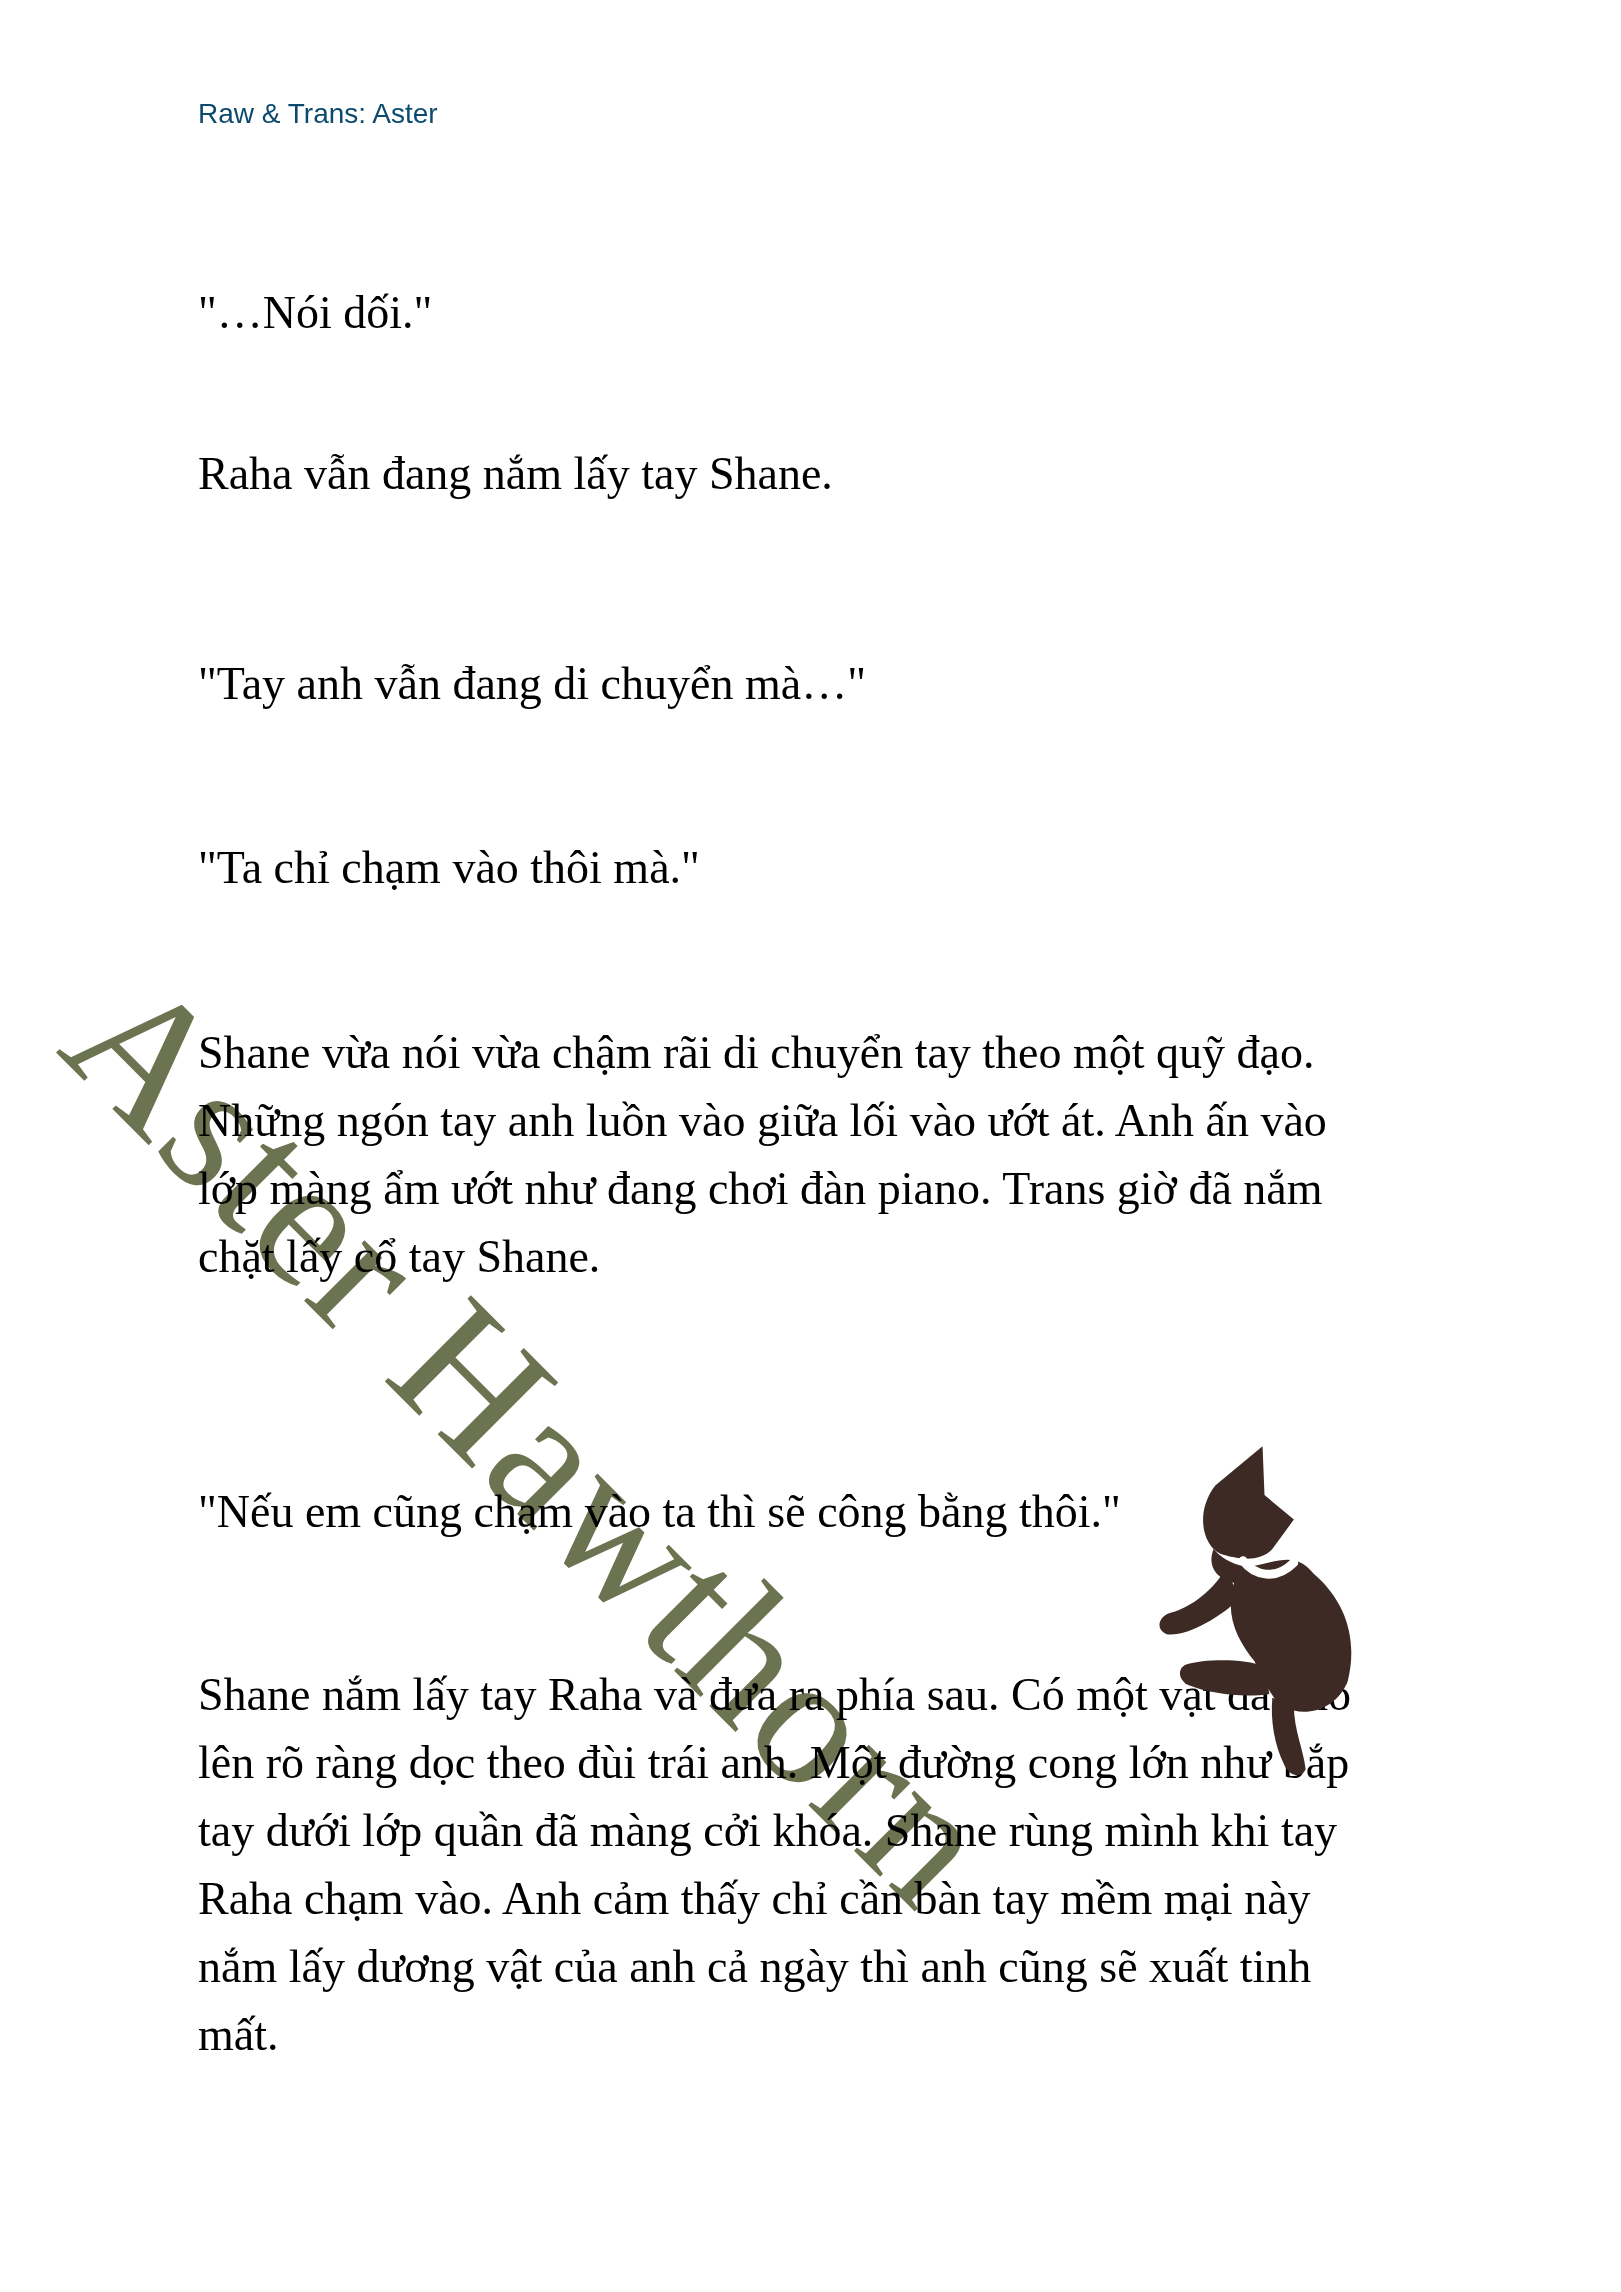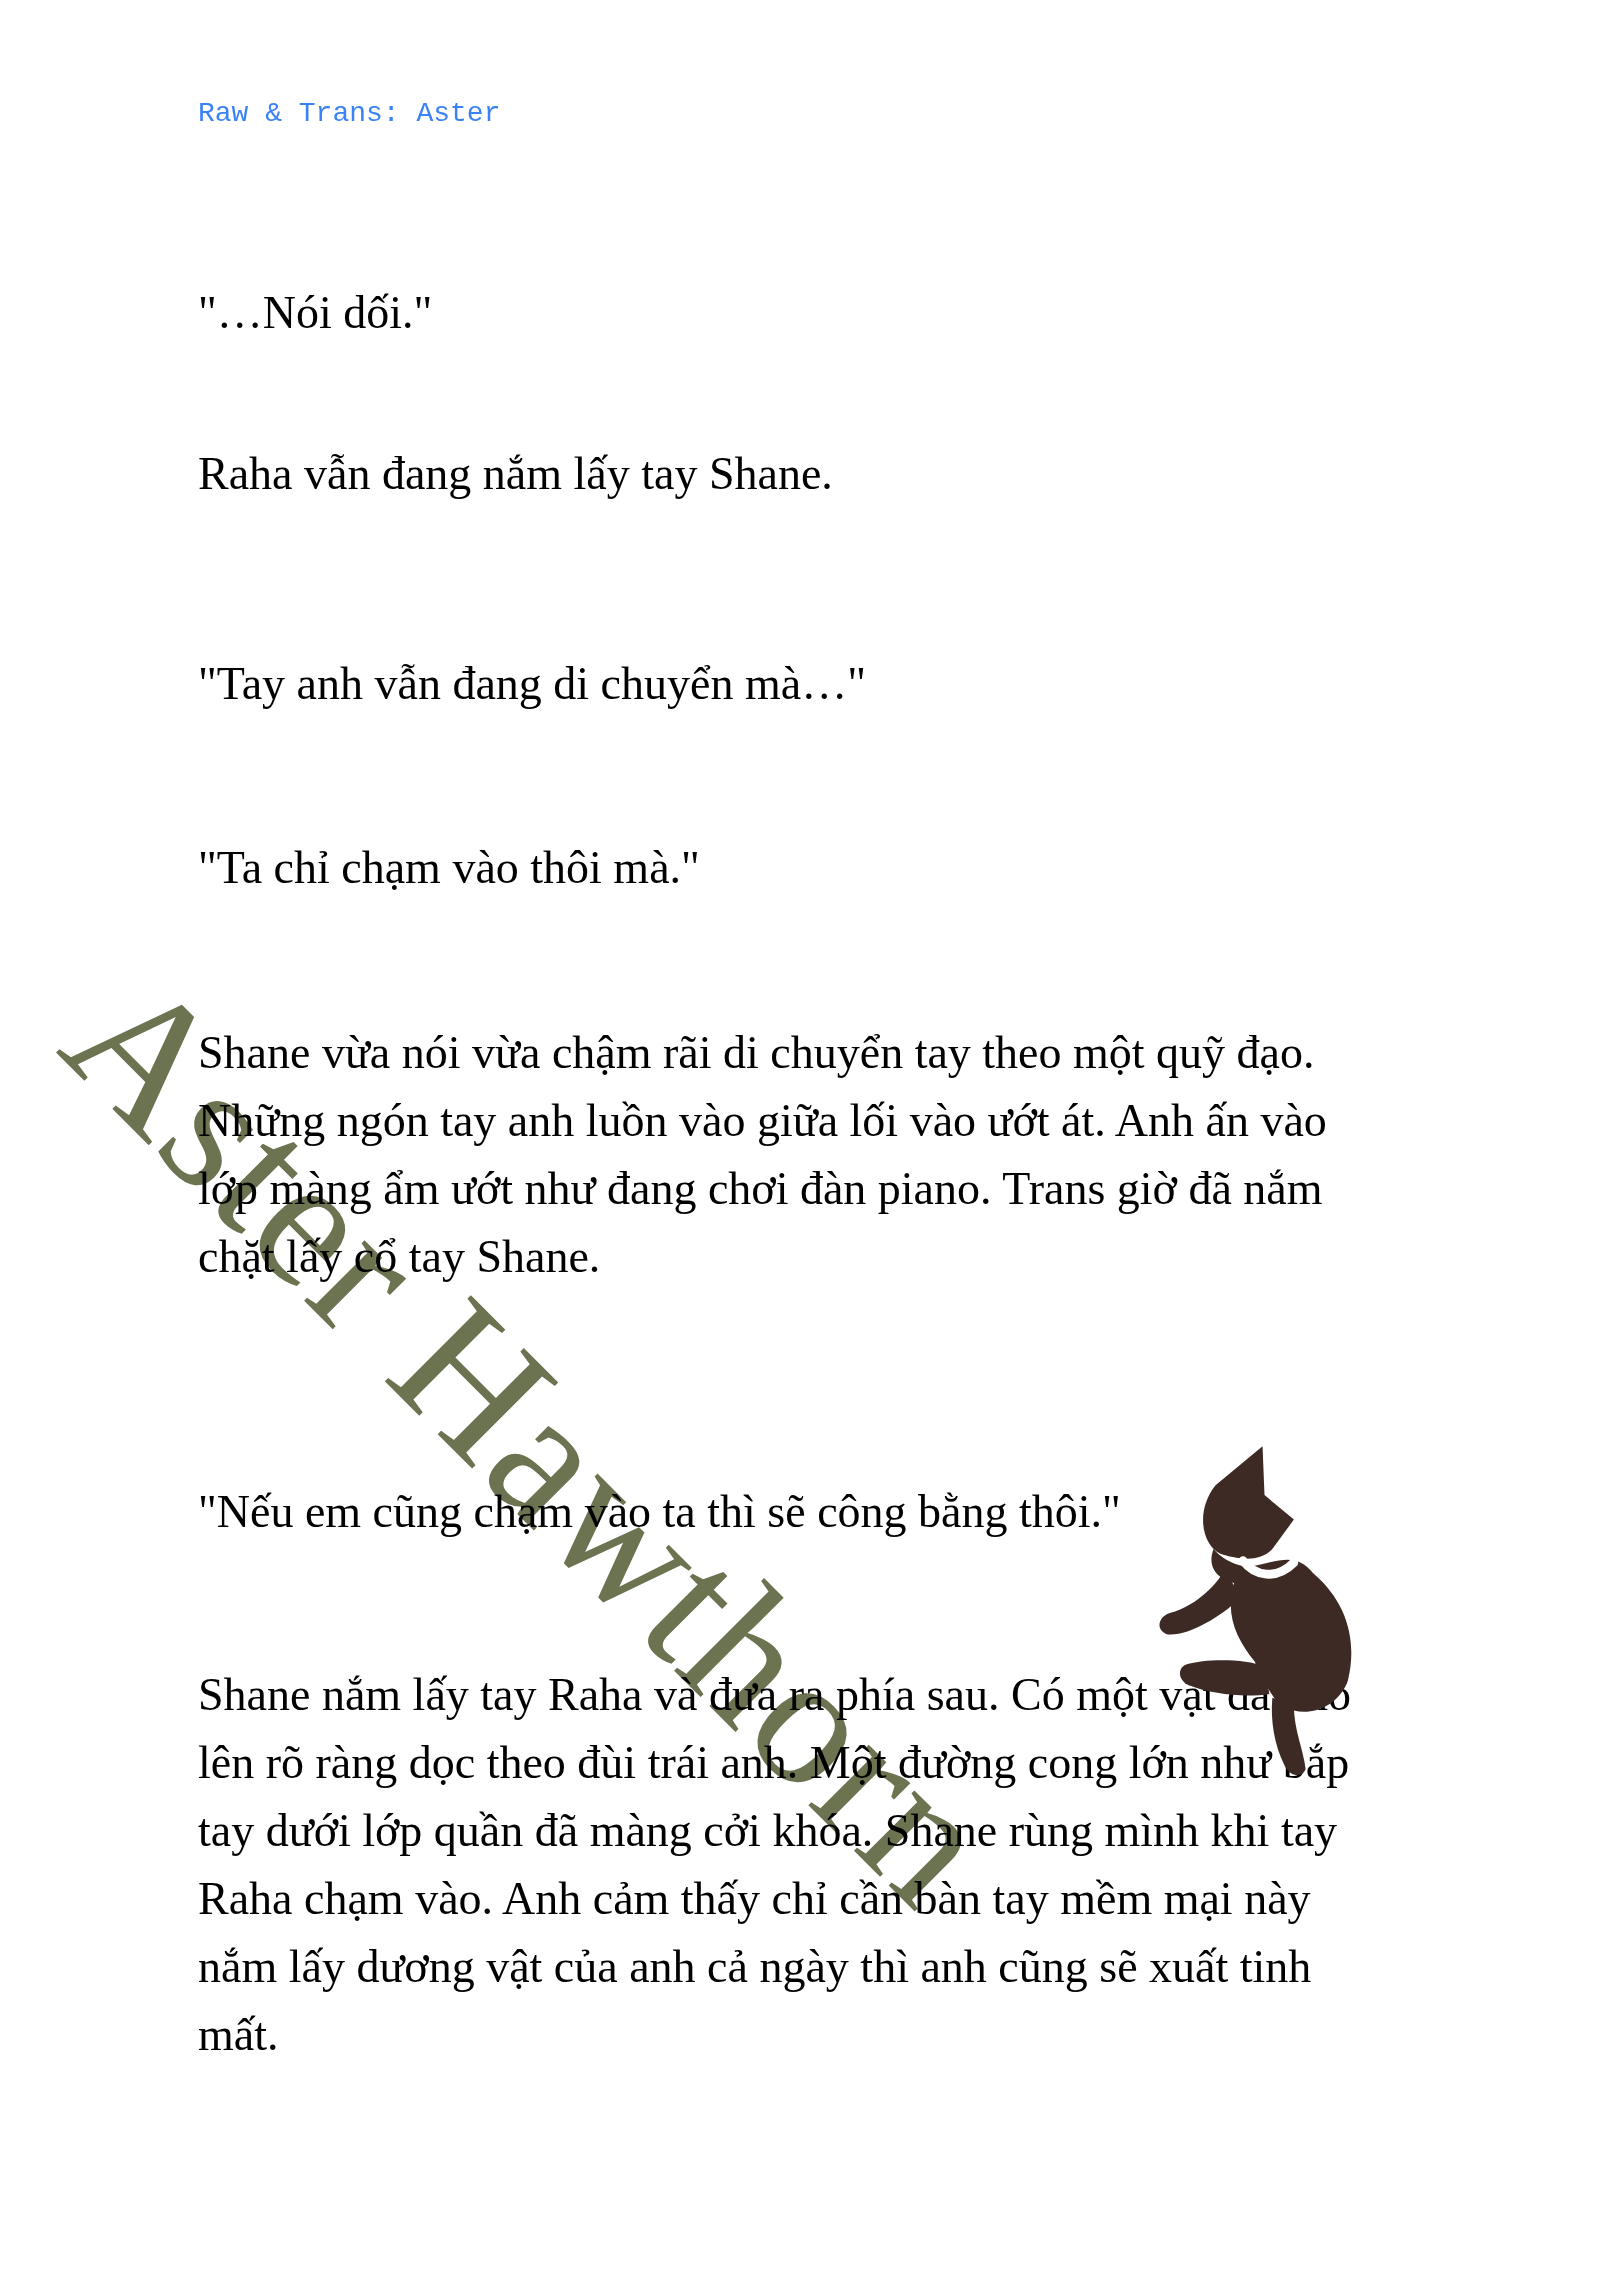--- a/index.html
+++ b/index.html
@@ -1,21 +1,21 @@
 <!DOCTYPE html>
 <html><head>
 <meta charset="utf-8">
 <style>
   html, body { margin: 0; padding: 0; }
   body {
     width: 1621px; height: 2293px; background: #ffffff; position: relative; overflow: hidden;
   }
   .header {
     position: absolute; left: 198px; top: 98px;
-    font-family: Liberation Mono, monospace; font-size: 28px; color: #3b82f6; text-align: center;
+    font-family: Liberation Sans, sans-serif; font-size: 28px; color: #0c4a6e; text-align: center;
   }
   .text {
     position: absolute; left: 198px;
     font-family: "Liberation Serif", serif; font-size: 46px; color: #000;
     line-height: 68px; white-space: nowrap; z-index: 2;
   }
   .para .line { display: block; }
   .watermark {
     position: absolute; left: 165px; top: 941px;
     font-family: "Liberation Serif", serif; font-size: 186px; color: #6b7350;

